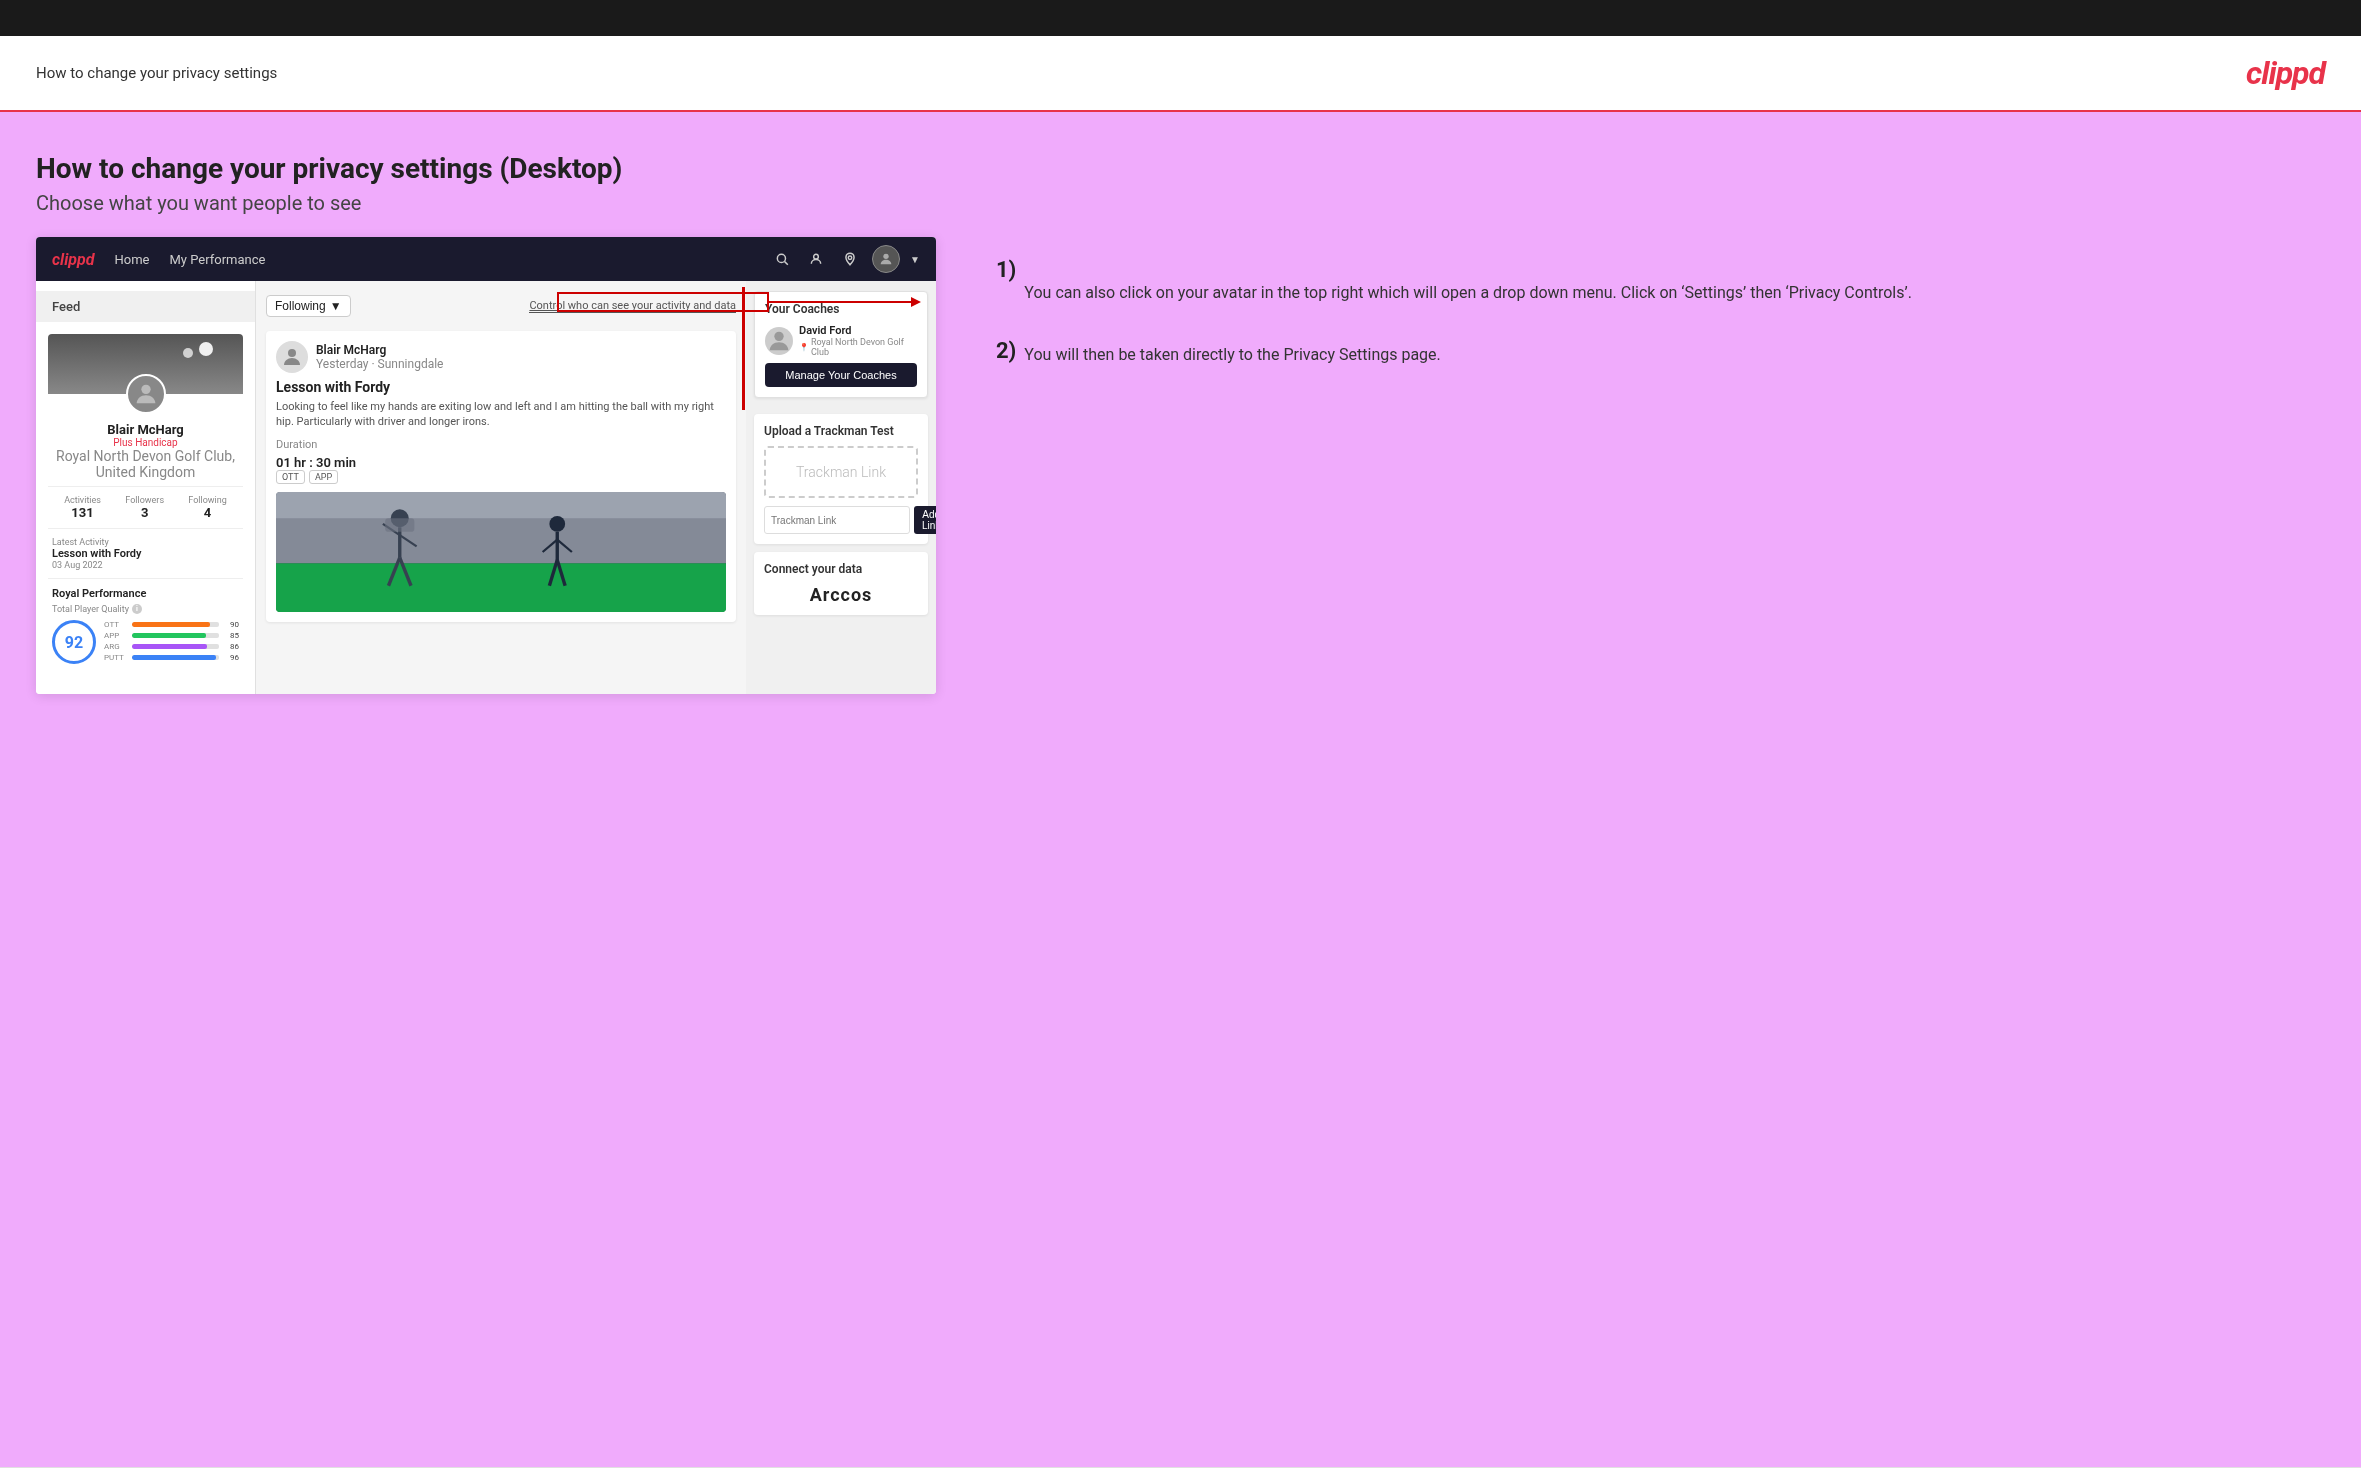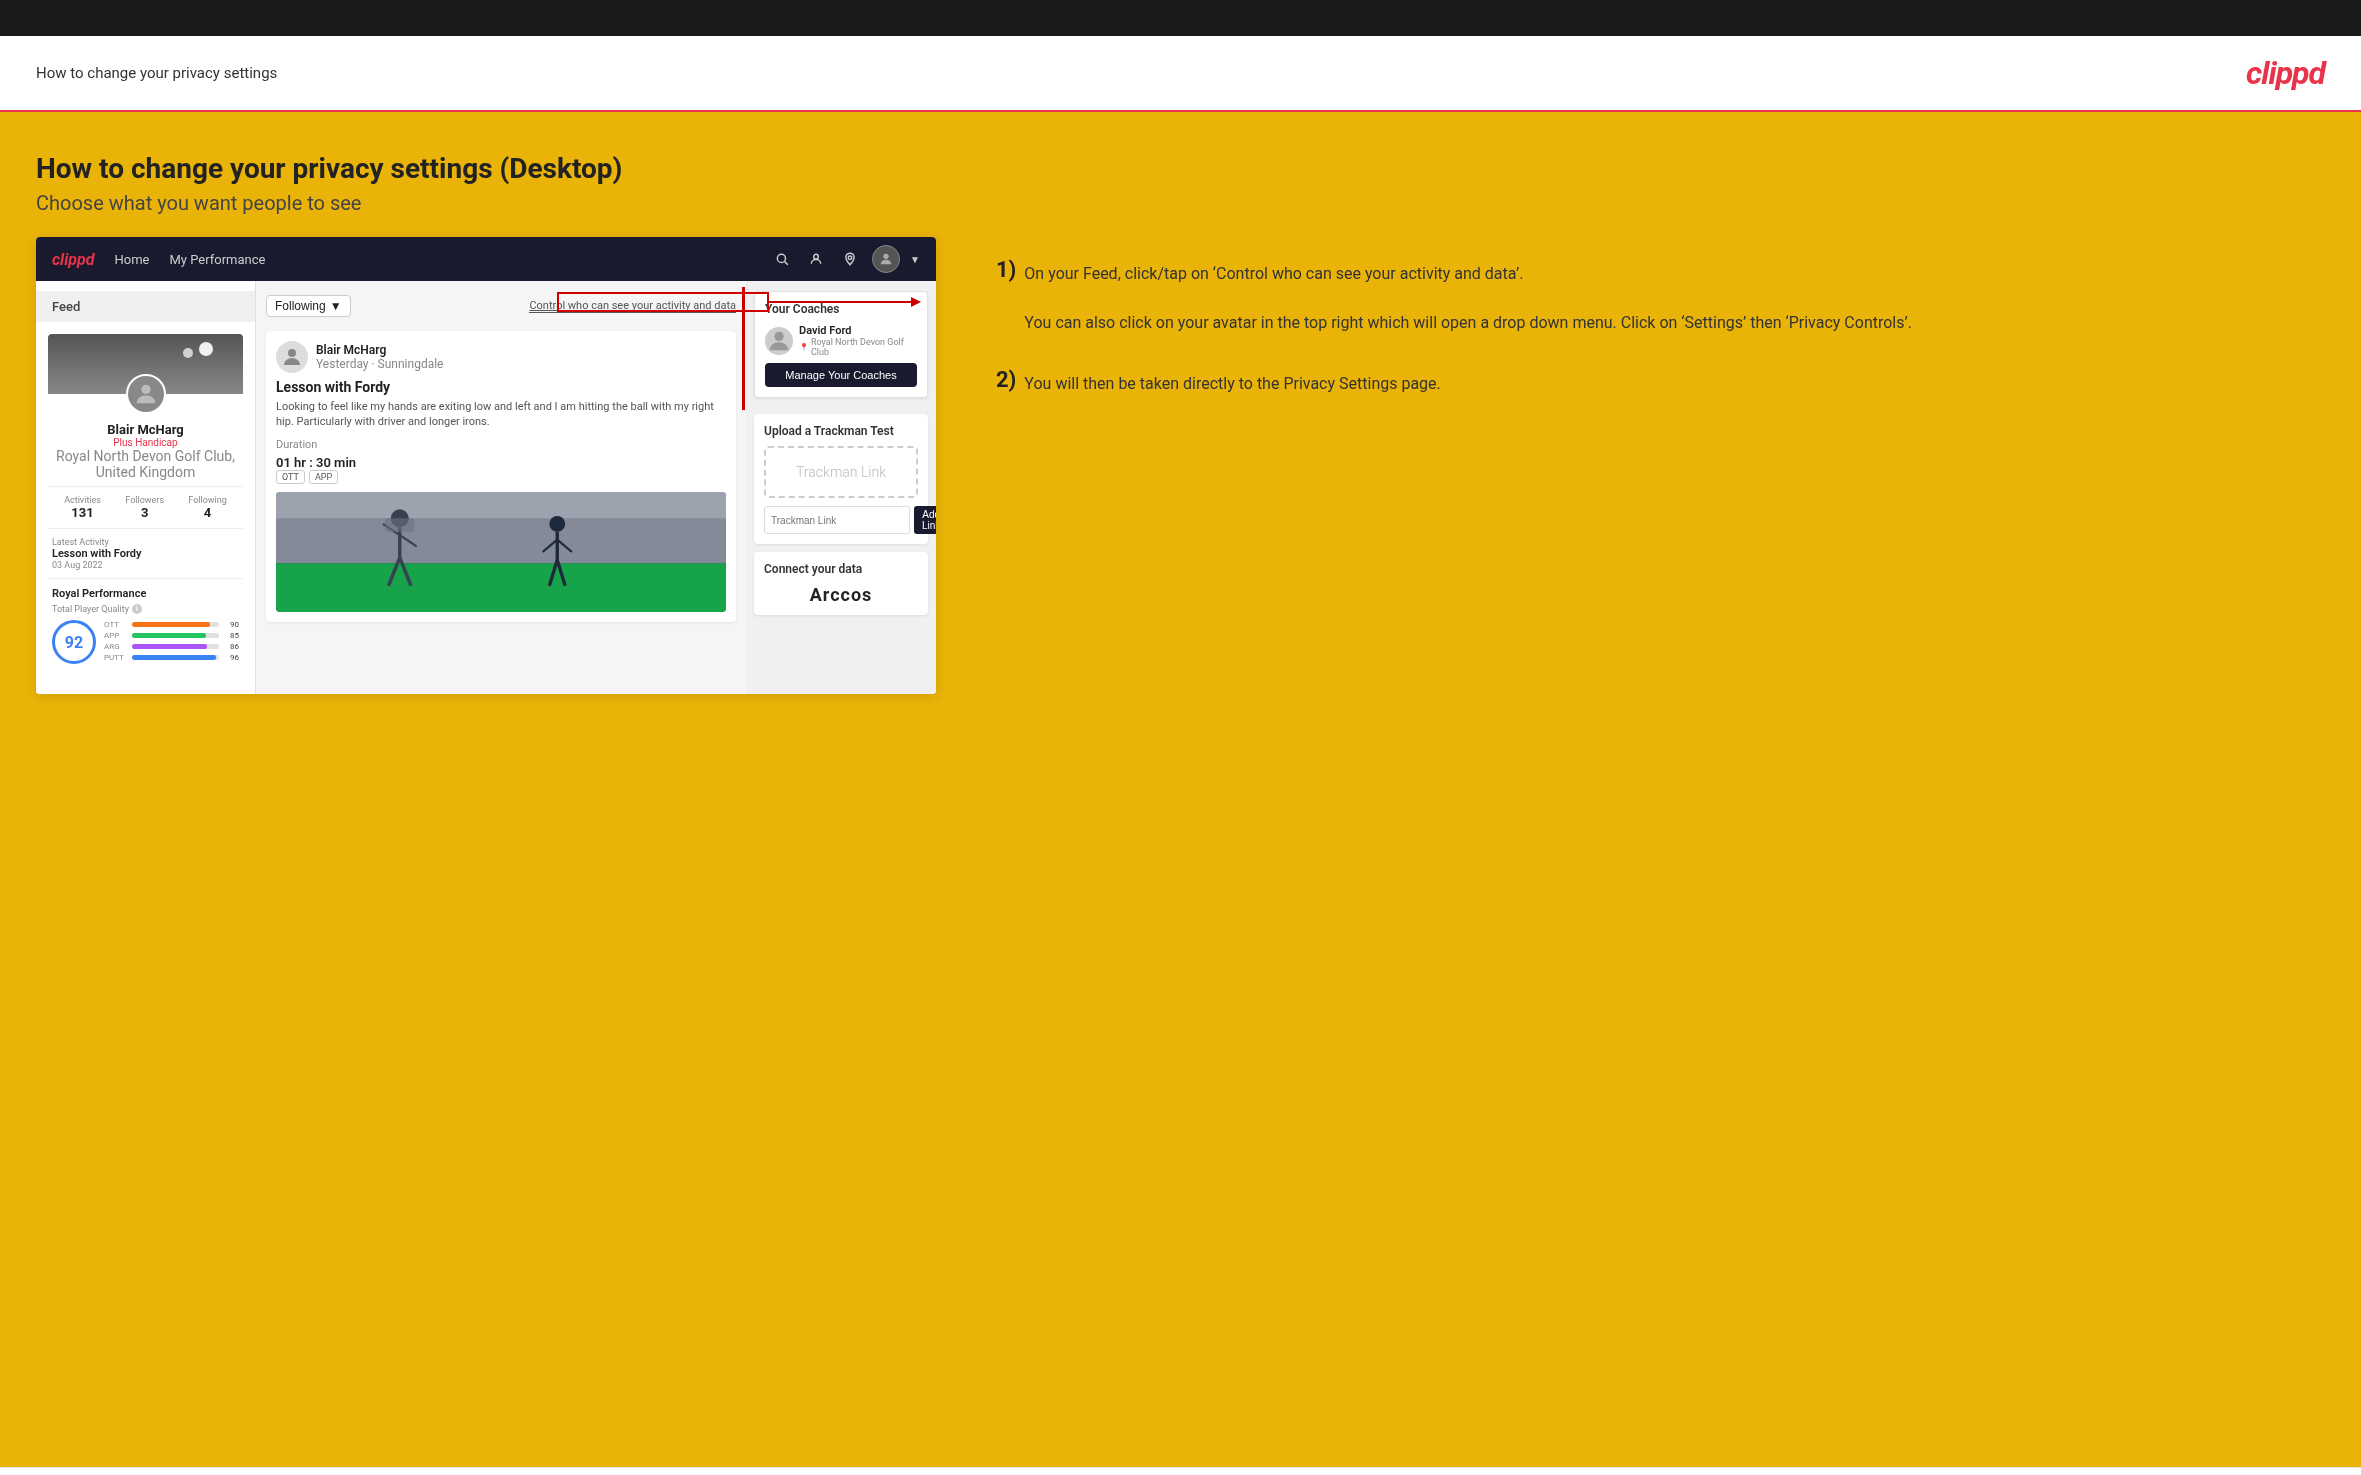--- a/index.html
+++ b/index.html
@@ -32,21 +32,21 @@
     .logo-text {
       font-size: 32px;
       font-weight: 700;
       color: #e8334a;
       font-style: italic;
       letter-spacing: -1px;
     }
 
     
     .main-content {
-      background: #eab308;
+      background: #f0abfc;
       margin: 0;
       padding: 40px 36px 36px 36px;
       min-height: calc(100vh - 120px);
     }
 
     .page-title {
       font-size: 28px;
       font-weight: 700;
       color: #222;
       margin-bottom: 6px;
@@ -822,21 +822,20 @@
         <polygon points="875,60 885,65 875,70" fill="#cc0000"></polygon>
       </svg>
     </div>
 
     <div class="instructions-panel">
 
       <div class="instruction-block">
         <div style="display:flex;gap:8px;align-items:flex-start;">
           <span class="instruction-number">1)</span>
           <div>
-            <p class="instruction-text">On your Feed, click/tap on ‘Control who can see your activity and data’.</p>
             <br>
             <p class="instruction-text">You can also click on your avatar in the top right which will open a drop down menu. Click on ‘Settings’ then ‘Privacy Controls’.</p>
           </div>
         </div>
       </div>
 
       <div class="instruction-block">
         <div style="display:flex;gap:8px;align-items:flex-start;">
           <span class="instruction-number">2)</span>
           <p class="instruction-text">You will then be taken directly to the Privacy Settings page.</p>

